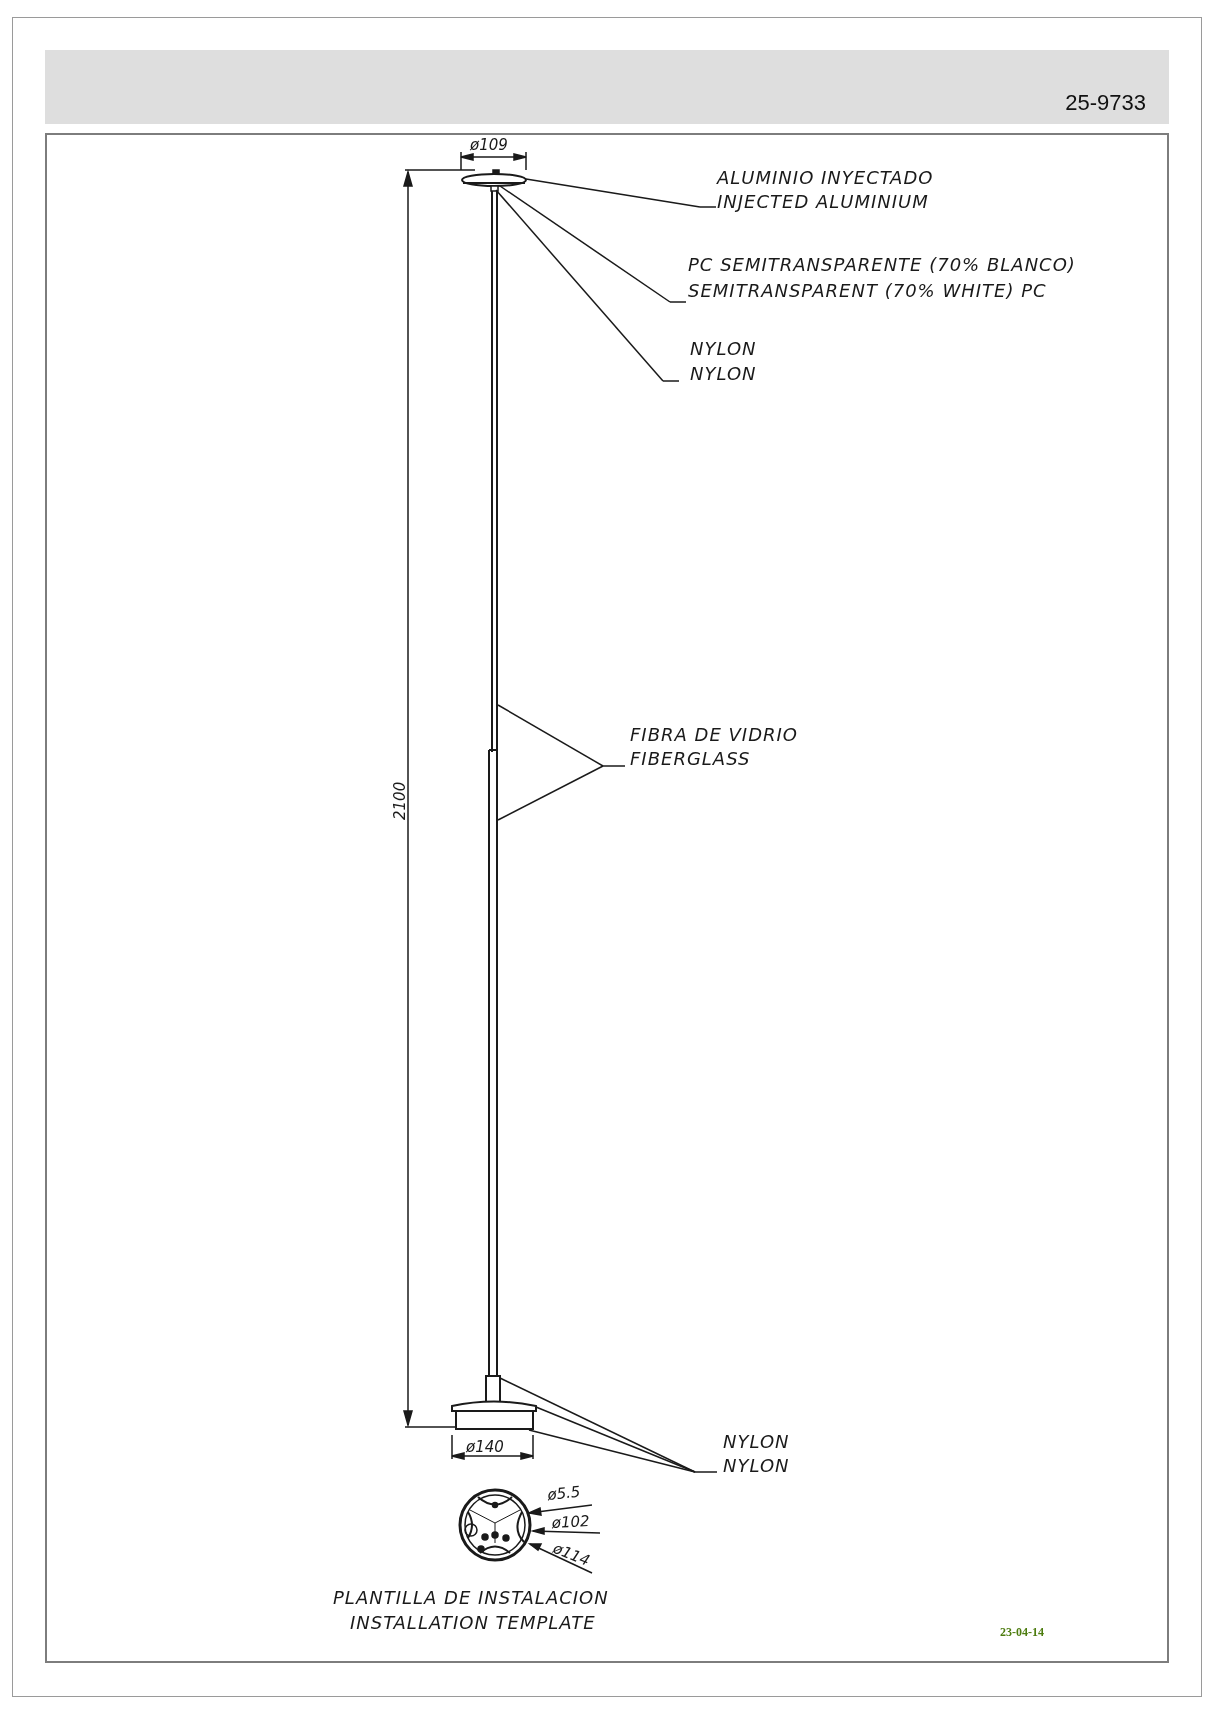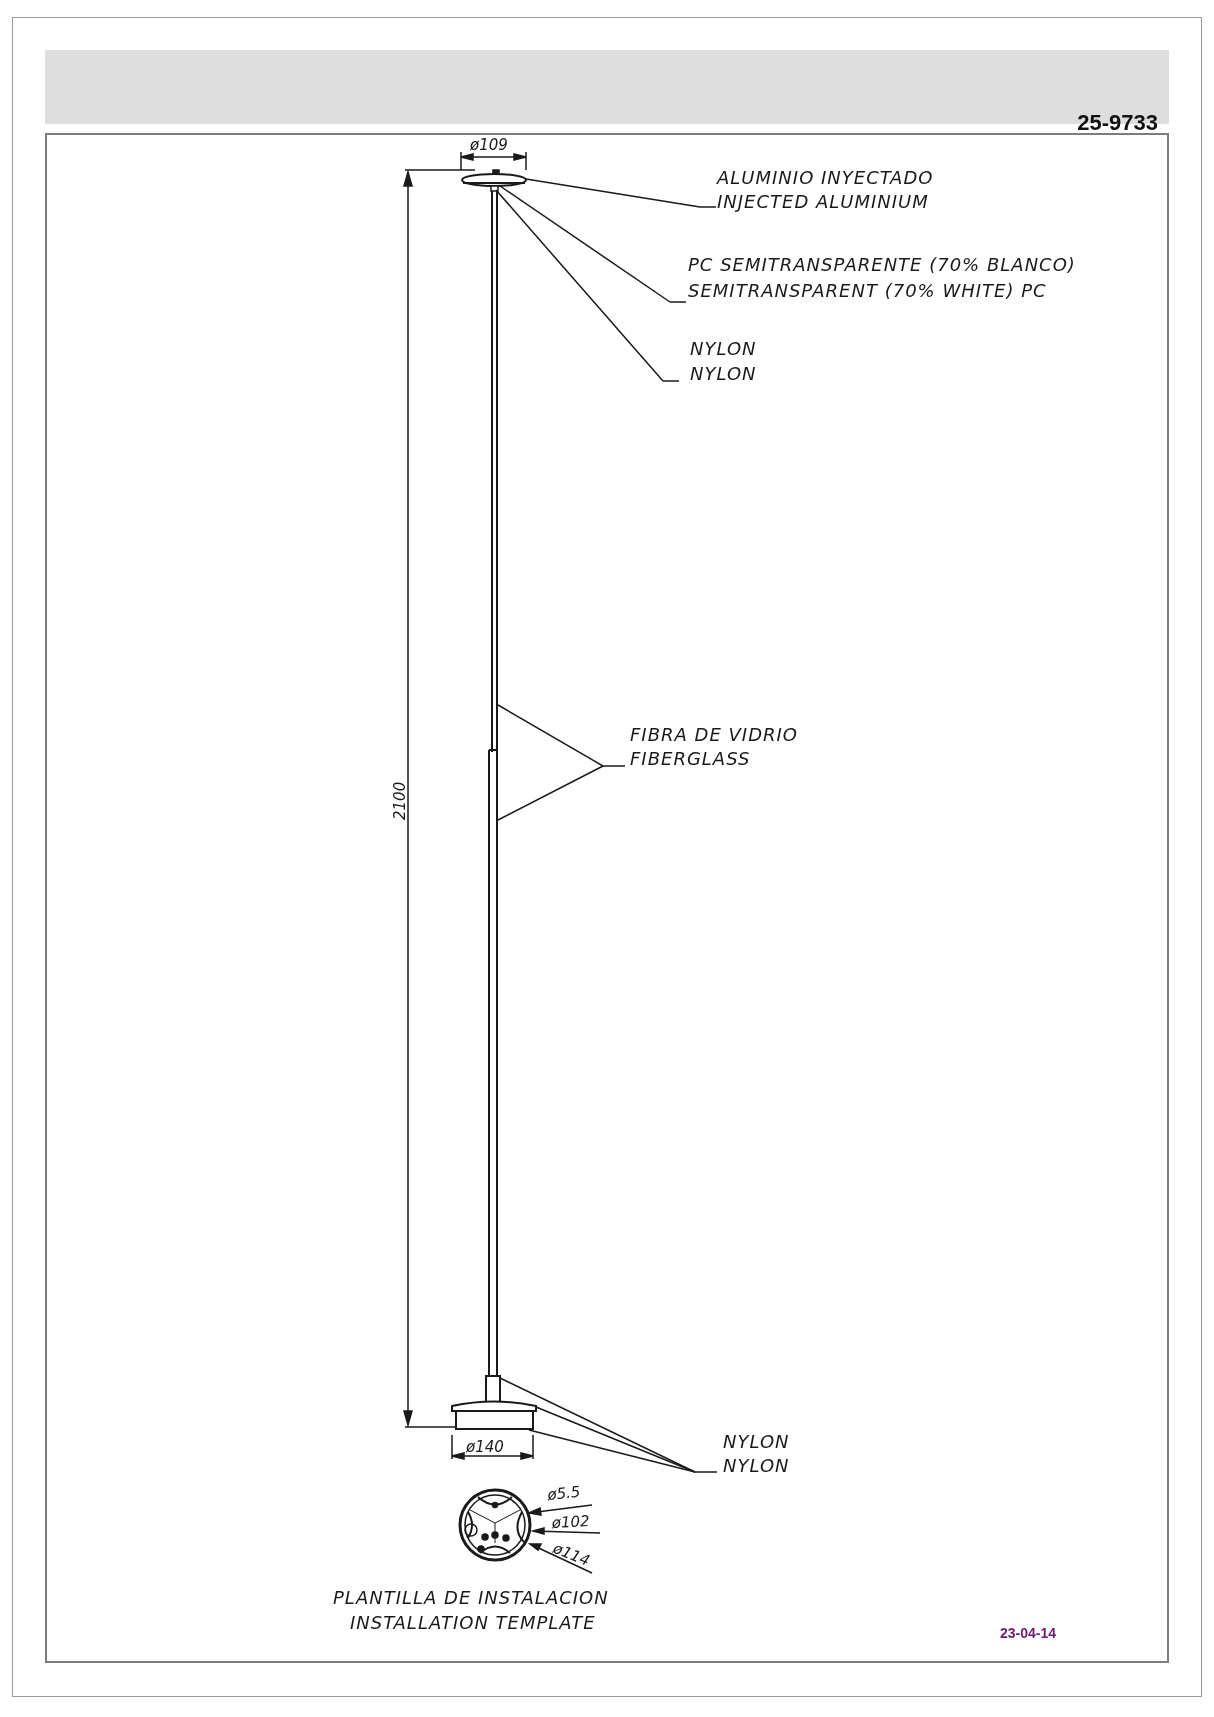--- a/index.html
+++ b/index.html
@@ -1,21 +1,21 @@
 <!DOCTYPE html>
 <html><head>
 <meta charset="utf-8">
 <style>
   html,body{margin:0;padding:0;background:#ffffff;}
   body{width:1214px;height:1717px;position:relative;overflow:hidden;font-family:"Liberation Sans",sans-serif;}
   .outer{position:absolute;left:12px;top:17px;width:1190px;height:1680px;border:1px solid #9a9a9a;box-sizing:border-box;}
   .header{position:absolute;left:45px;top:50px;width:1124px;height:74px;background:#dedede;}
-  .code{position:absolute;right:56px;top:90px;font-weight:bold;font-size:22px;color:#111;letter-spacing:0px;margin-top:20px;}
+  .code{position:absolute;right:68px;top:90px;font-weight:normal;font-size:22px;color:#111;letter-spacing:0px;}
   .inner{position:absolute;left:45px;top:133px;width:1124px;height:1530px;border:2px solid #7d7d7d;box-sizing:border-box;background:#fff;}
-  .date{position:absolute;left:1000px;top:1625px;font-weight:bold;font-size:14px;color:#701a75;}
+  .date{position:absolute;left:1000px;top:1625px;font-weight:bold;font-size:12px;color:#4d7c0f;font-family:Liberation Serif, serif;}
   svg{position:absolute;left:0;top:0;}
   .lbl{font-family:"DejaVu Sans",sans-serif;font-style:italic;font-size:18px;fill:#1a1a1a;letter-spacing:1px;}
   .dim{font-family:"DejaVu Sans",sans-serif;font-style:italic;font-size:15px;fill:#1a1a1a;}
 </style>
 </head>
 <body>
 
 <div class="outer"></div>
 <div class="header"></div>
 <div class="code">25-9733</div>

